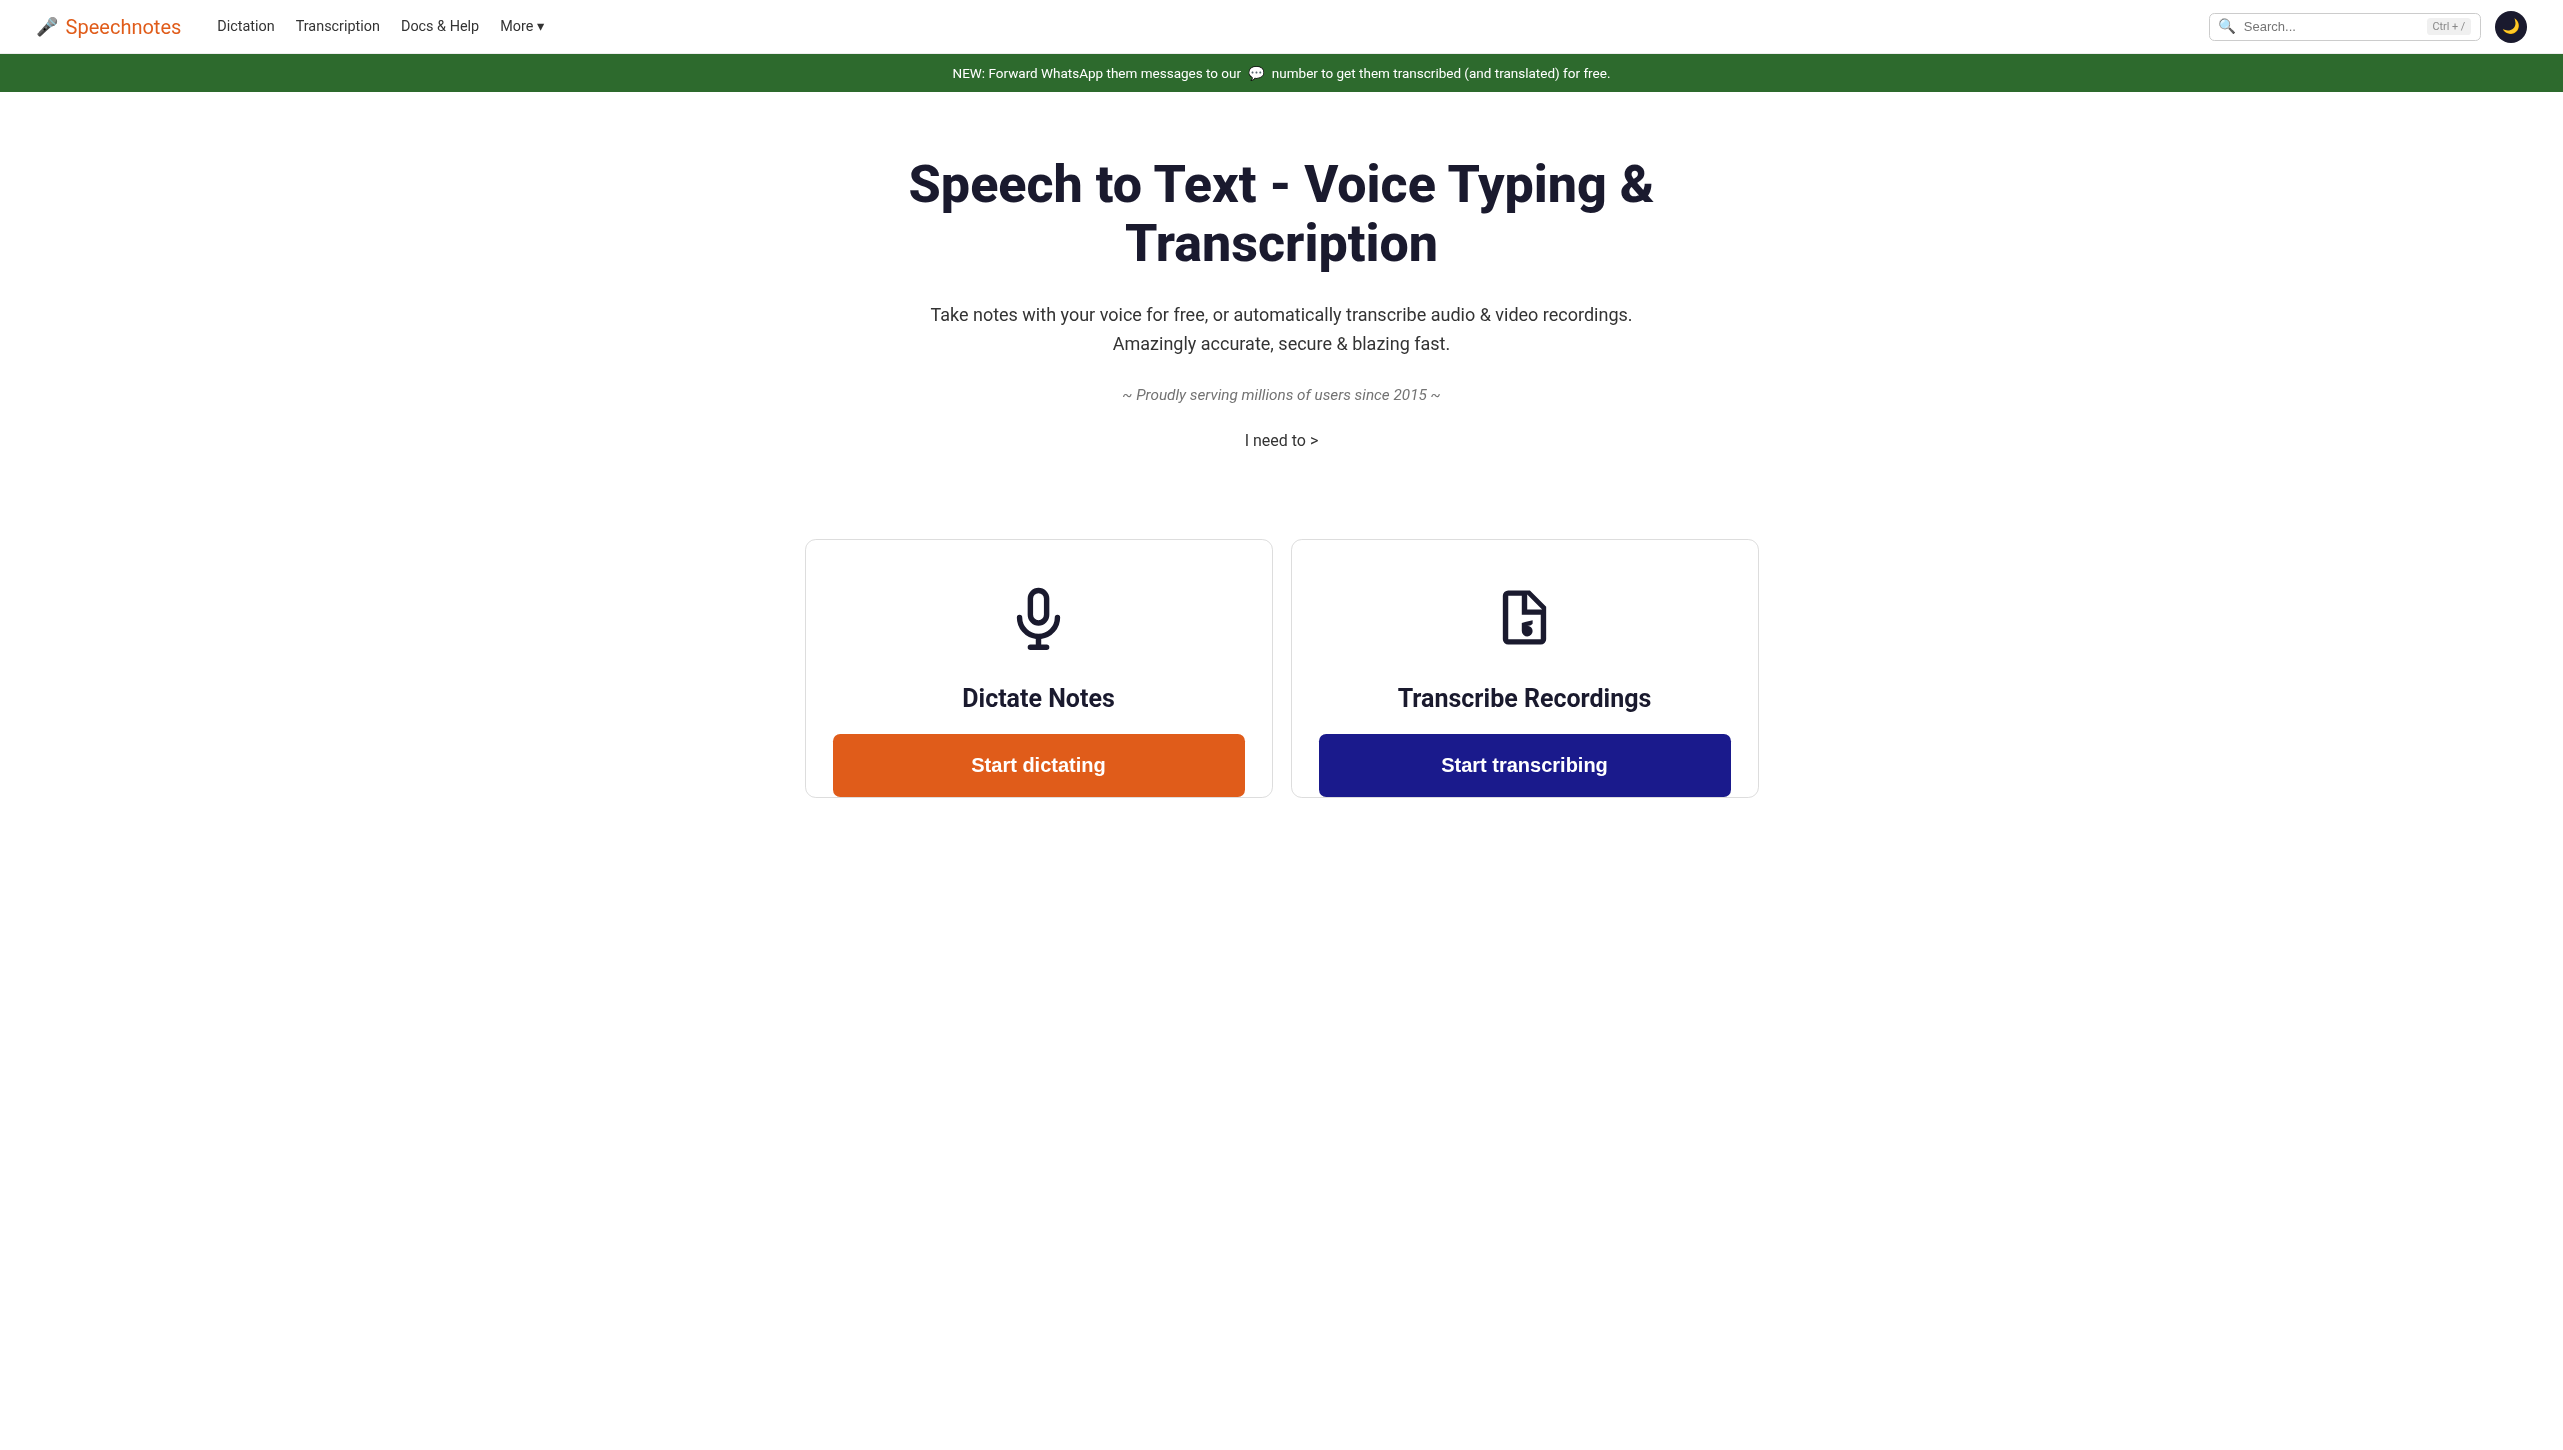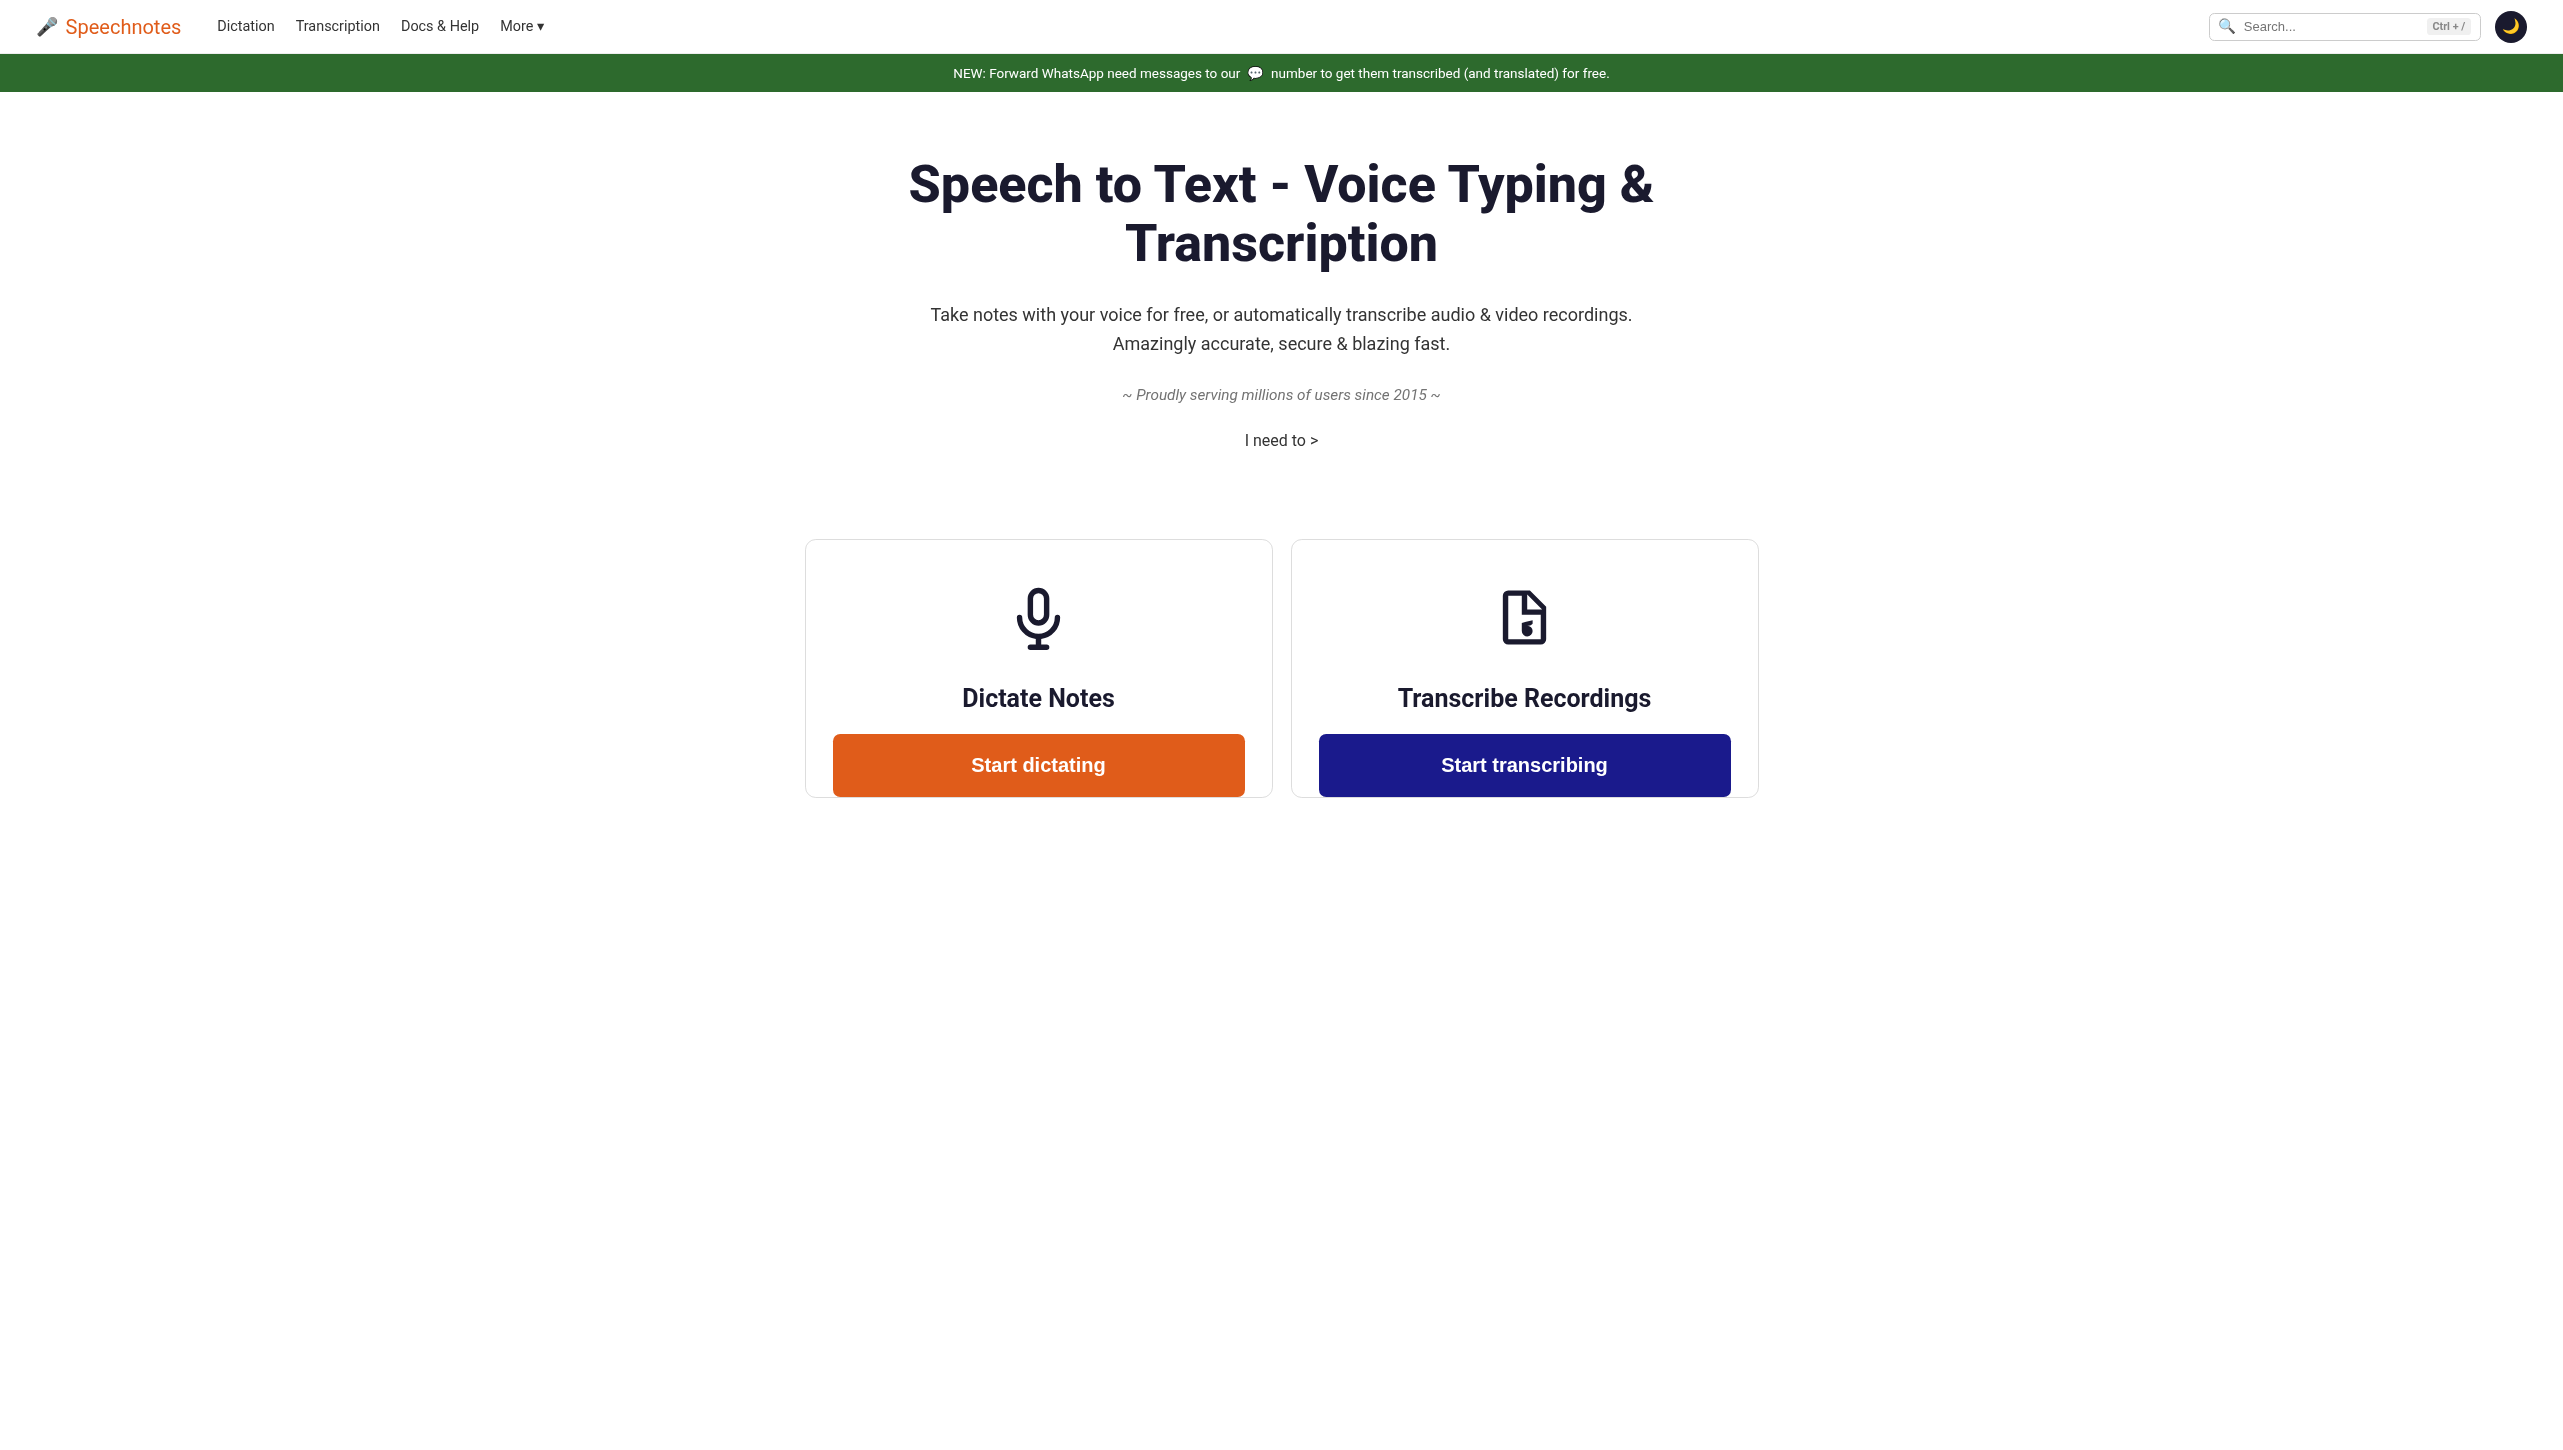--- a/index.html
+++ b/index.html
@@ -66,21 +66,20 @@
       color: #888;
       flex: 1;
       background: transparent;
     }
     .search-kbd {
       font-size: 10.8px;
       color: #888;
       background: #f0f0f0;
       border-radius: 3.6px;
       padding: 1.8px 5.4px;
-      font-weight: bold;
     }
     .theme-toggle {
       width: 32px;
       height: 32px;
       border-radius: 50%;
       background: #1a1a2e;
       border: none;
       cursor: pointer;
       display: flex;
       align-items: center;
@@ -212,21 +211,21 @@
   </div>
   <div class="search-area">
     <span>🔍</span>
     <input class="search-input" type="text" placeholder="Search..." style="">
     <span class="search-kbd">Ctrl + /</span>
   </div>
   <button class="theme-toggle">🌙</button>
 </nav>
 
 <div class="banner">
-  <span>NEW: Forward WhatsApp need messages to our</span>
+  <span>NEW: Forward WhatsApp them messages to our</span>
   <span class="whatsapp-icon">💬</span>
   <span>number to get them transcribed (and translated) for free.</span>
 </div>
 
 <section class="hero">
   <h1 class="hero-title">Speech to Text - Voice Typing &amp; Transcription</h1>
   <p class="hero-subtitle">Take notes with your voice for free, or automatically transcribe audio &amp; video recordings.
 Amazingly accurate, secure &amp; blazing fast.</p>
   <p class="hero-tagline">~ Proudly serving millions of users since 2015 ~</p>
   <p class="hero-cta">I need to &gt;</p>

